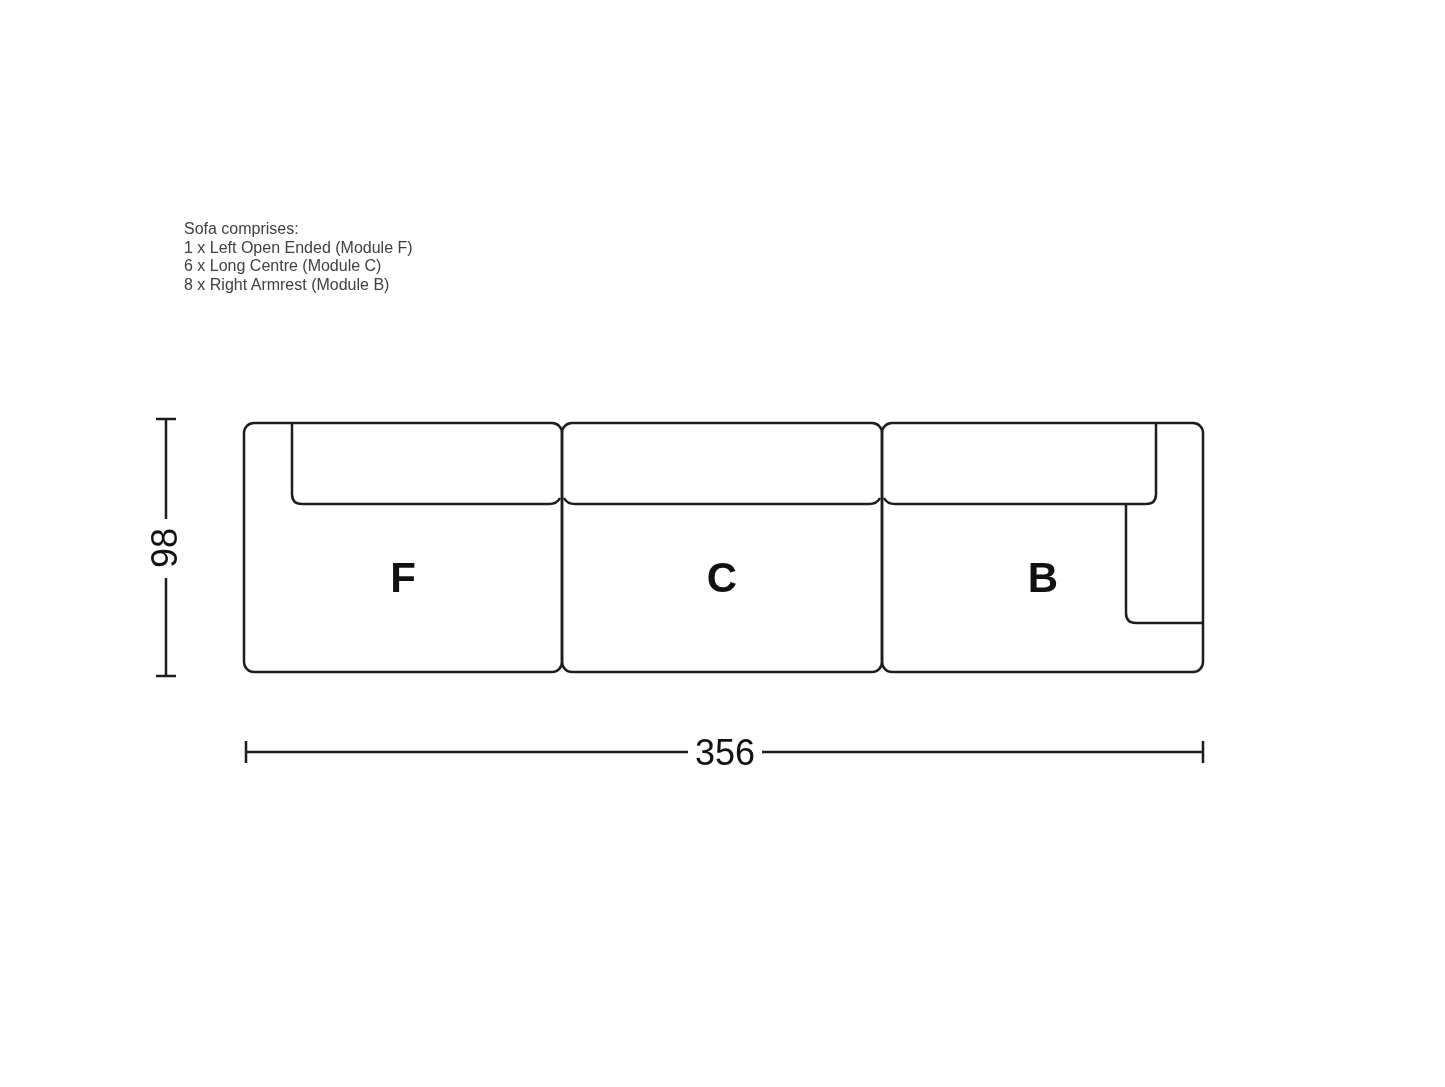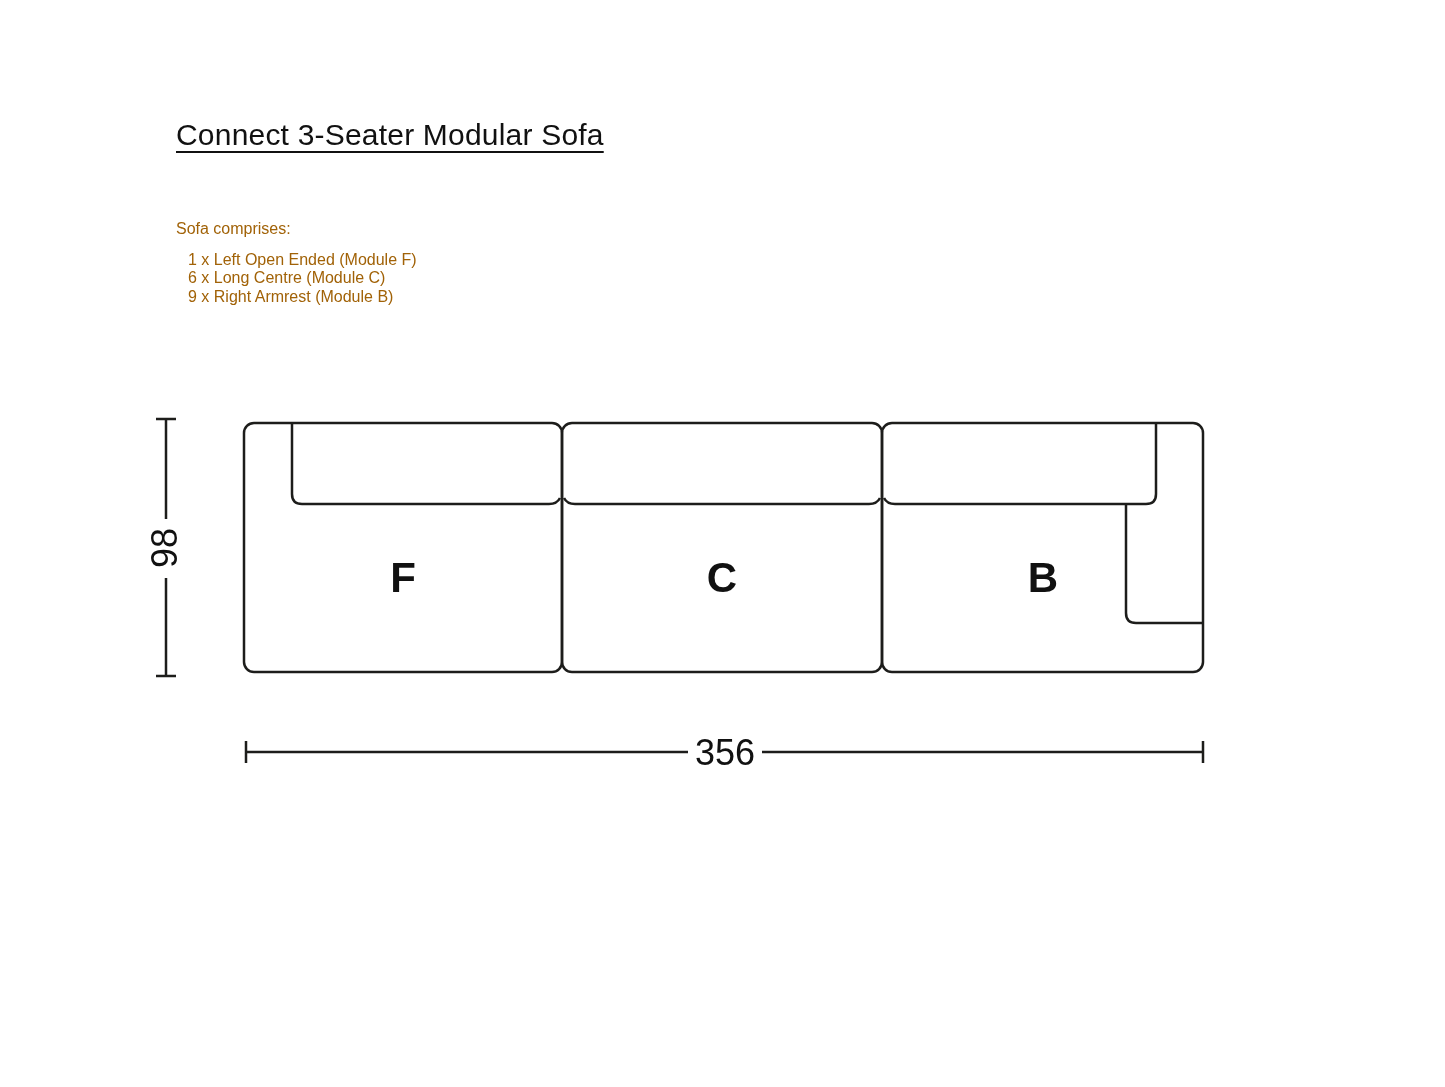--- a/index.html
+++ b/index.html
@@ -27,29 +27,29 @@
     font-weight: 500;
     letter-spacing: 0.2px;
     color: #111111;
     text-decoration: underline;
     text-decoration-thickness: 2px;
     text-underline-offset: 6px;
     white-space: nowrap;
   }
   .comprises-block {
     position: absolute;
-    left: 176px;
+    left: 184px;
     top: 220px;
     font-size: 16px;
     line-height: 18.6px;
     font-weight: 400;
-    color: #a16207;
+    color: #404040;
   }
   .comprises-block ul {
-    margin: 12px;
+    margin: 0;
     padding: 0;
     list-style: none;
   }
   .comprises-line {
     white-space: nowrap;
   }
   .diagram-svg {
     position: absolute;
     left: 0;
     top: 0;
@@ -76,29 +76,28 @@
     font-size: 36px;
     font-weight: 400;
     fill: #111111;
     text-anchor: middle;
   }
 </style>
 </head>
 <body>
 
 <div class="title-block">
-  <span class="title-line">Connect 3-Seater Modular Sofa</span>
 </div>
 
 <div class="comprises-block">
   <div class="comprises-line">Sofa comprises:</div>
   <ul>
     <li class="comprises-line">1 x Left Open Ended (Module F)</li>
     <li class="comprises-line">6 x Long Centre (Module C)</li>
-    <li class="comprises-line">9 x Right Armrest (Module B)</li>
+    <li class="comprises-line">8 x Right Armrest (Module B)</li>
   </ul>
 </div>
 
 <svg class="diagram-svg" width="1445" height="1087" viewBox="0 0 1445 1087" xmlns="http://www.w3.org/2000/svg">
 
   <rect class="sofa-line" x="244" y="423" width="318" height="249" rx="10"></rect>
   <rect class="sofa-line" x="562" y="423" width="320" height="249" rx="10"></rect>
   <rect class="sofa-line" x="882" y="423" width="321" height="249" rx="10"></rect>
 
   <path class="sofa-line" d="M 292 424 L 292 494 Q 292 504 302 504 L 549 504 Q 557 504 560 498"></path>

